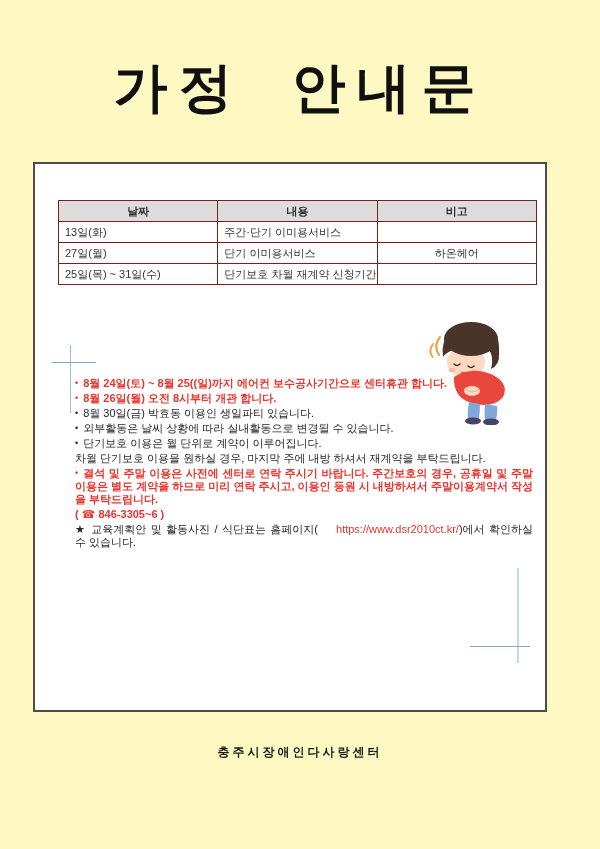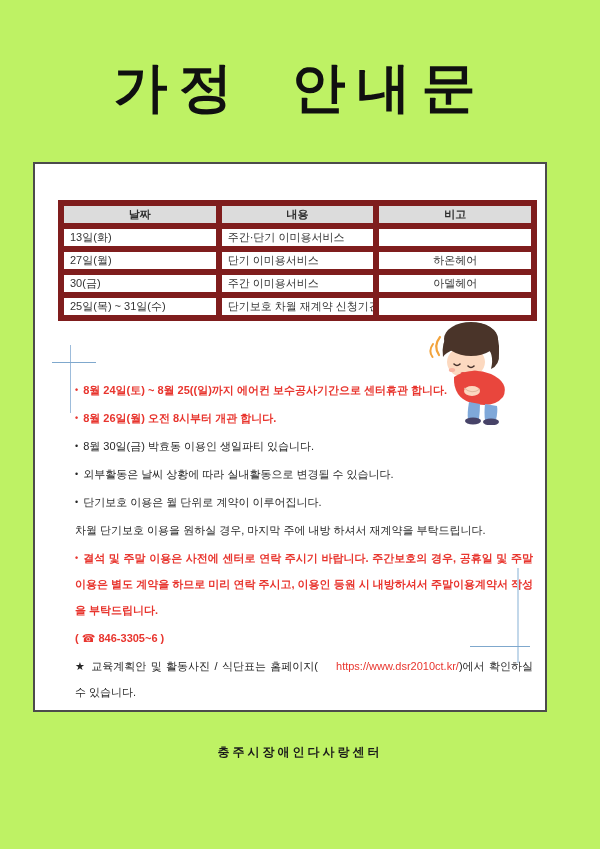--- a/index.html
+++ b/index.html
@@ -1,20 +1,20 @@
 <!DOCTYPE html>
 <html><head>
 <meta charset="utf-8">
 <style>
   * { box-sizing: border-box; }
   html,body { margin:0; padding:0; background:#ffffff; }
   .page {
     position: relative;
     width: 600px; height: 849px;
-    background: #bef264;
+    background: #fef9c3;
     overflow: hidden;
     font-family: "Liberation Sans", "DejaVu Sans", sans-serif;
   }
   .title {
     position: absolute; left:0; top:52px; width:100%;
     margin:0; text-align:center;
     font-size: 54px; font-weight: 800; color:#101010;
     letter-spacing: 11px; word-spacing: 22px; white-space: nowrap;
   }
   .outer-box {
@@ -22,34 +22,34 @@
     width:514px; height:550px;
     border:2px solid #4c4c4c;
     background:#ffffff;
   }
   table.schedule {
     position:absolute; left:58px; top:200px;
     width:479px; border-collapse:collapse; table-layout:fixed;
     font-size:11px; color:#333333;
   }
   table.schedule th, table.schedule td {
-    border:6px solid #7f1d1d; height:21px; padding:1px 6px;
+    border:1px solid #7f1d1d; height:21px; padding:1px 6px;
     overflow:hidden; white-space:nowrap;
   }
   table.schedule th {
     background:#dcdcdc; font-weight:600; text-align:center; color:#2f2f2f;
   }
   td.c-date { width:130px; padding-left:8px; text-align:left; }
   td.c-content { width:224px; padding-left:12px; text-align:left; }
   td.c-note { width:125px; text-align:center; }
   .notices {
     position:absolute; left:75px; top:377px; width:458px;
   }
   .notices p {
-    margin:0 0 2px 0; line-height:26px; font-size:11px;
+    margin:0 0 2px 0; line-height:13px; font-size:11px;
     text-align:justify; color:#262626;
   }
   .notices p.red { color:#e8352e; font-weight:700; }
   .notices p.black { color:#262626; font-weight:500; }
   .notices p.plain { text-align:left; }
   .bullet { font-size:9px; margin-right:5px; vertical-align:1px; }
   .star { margin-right:5px; }
   .url-link { color:#e8352e; text-decoration:none; font-weight:500;padding-left:18px; }
   .footer {
     position:absolute; left:0; top:744px; width:100%;
@@ -83,25 +83,20 @@
     <tbody>
       <tr>
         <td class="c-date">13일(화)</td>
         <td class="c-content">주간·단기 이미용서비스</td>
         <td class="c-note"></td>
       </tr>
       <tr>
         <td class="c-date">27일(월)</td>
         <td class="c-content">단기 이미용서비스</td>
         <td class="c-note">하온헤어</td>
-      </tr>
-      <tr>
-        <td class="c-date">30(금)</td>
-        <td class="c-content">주간 이미용서비스</td>
-        <td class="c-note">아델헤어</td>
       </tr>
       <tr>
         <td class="c-date">25일(목) ~ 31일(수)</td>
         <td class="c-content">단기보호 차월 재계약 신청기간</td>
         <td class="c-note"></td>
       </tr>
     </tbody>
   </table>
 
   <div class="notices">

